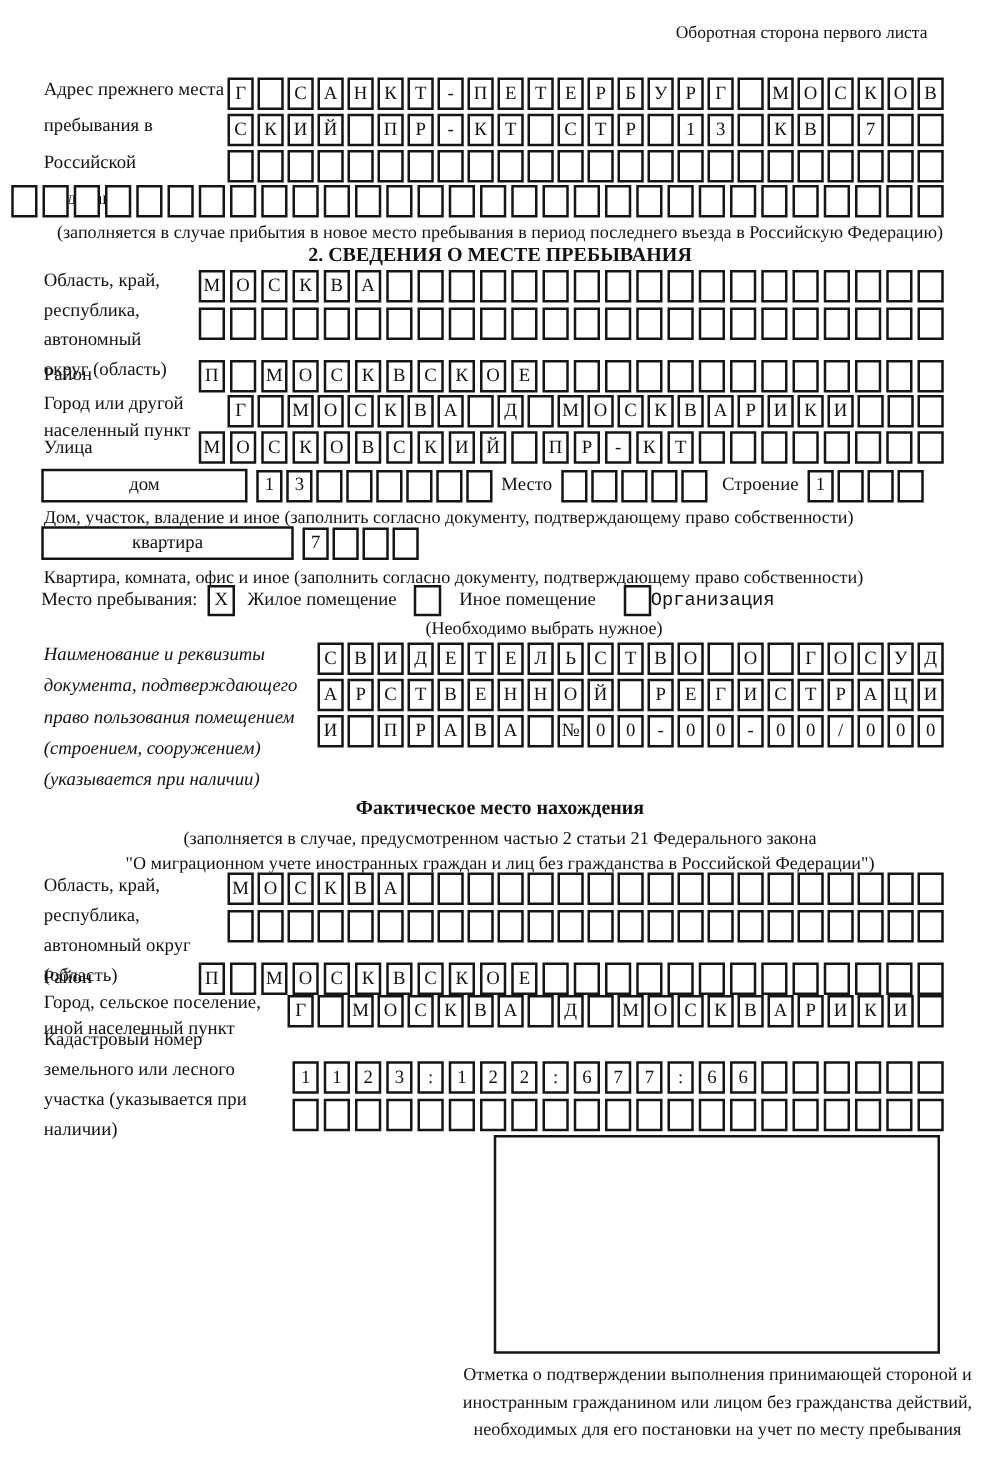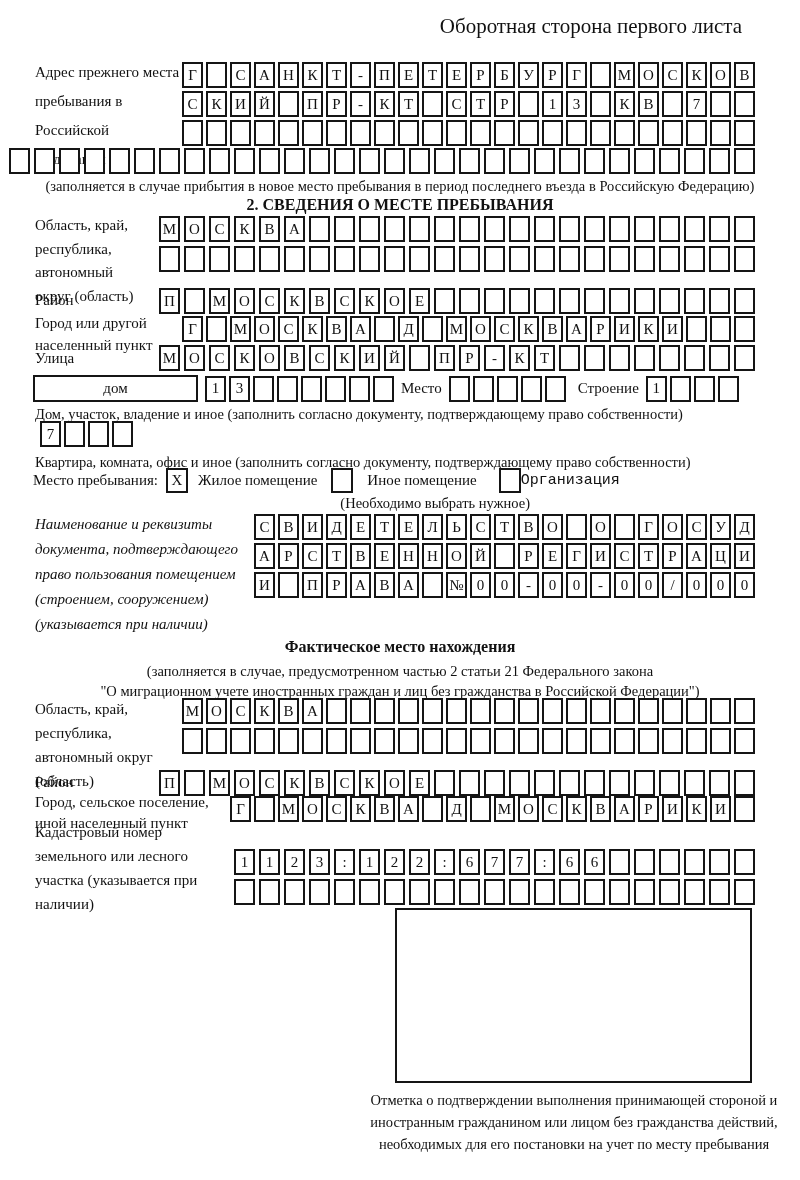--- a/index.html
+++ b/index.html
@@ -39,21 +39,21 @@
   }
   .flexline { display:flex; align-items:center; }
   .stampbox {
     box-sizing:border-box; border:2px solid #151515; background:#fff;
     width:357px; height:175px;
   }
 </style>
 </head>
 <body>
 
-<div class="abs note" style="top:16px; right:58px; font-size:21px;">Оборотная сторона первого листа</div>
+<div class="abs note" style="top:16px; right:58px; font-size:14px;">Оборотная сторона первого листа</div>
 
 <div class="abs label" style="left:35px; top:58px; width:145px; line-height:29px;">Адрес прежнего места пребывания в Российской Федерации</div>
 <div class="cellrow p24" style="top:62px;  right:45px;">
     <span class="cell">Г</span>
     <span class="cell"></span>
     <span class="cell">С</span>
     <span class="cell">А</span>
     <span class="cell">Н</span>
     <span class="cell">К</span>
     <span class="cell">Т</span>
@@ -325,20 +325,21 @@
   <div class="cellrow flow p24" style="margin-left:7px;">
       <span class="cell">1</span>
       <span class="cell"></span>
       <span class="cell"></span>
       <span class="cell"></span>
     </div>
 </div>
 <div class="abs note" style="left:35px; top:404px;">Дом, участок, владение и иное (заполнить согласно документу, подтверждающему право собственности)</div>
 
 <div class="abs flexline" style="left:33px; top:421px;">
+  <div class="widebox" style="width:202px;">квартира</div>
   <div class="cellrow flow p24" style="margin-left:7px;">
       <span class="cell">7</span>
       <span class="cell"></span>
       <span class="cell"></span>
       <span class="cell"></span>
     </div>
 </div>
 <div class="abs note" style="left:35px; top:452px;">Квартира, комната, офис и иное (заполнить согласно документу, подтверждающему право собственности)</div>
 
 <div class="abs flexline" style="left:33px; top:468px;">

